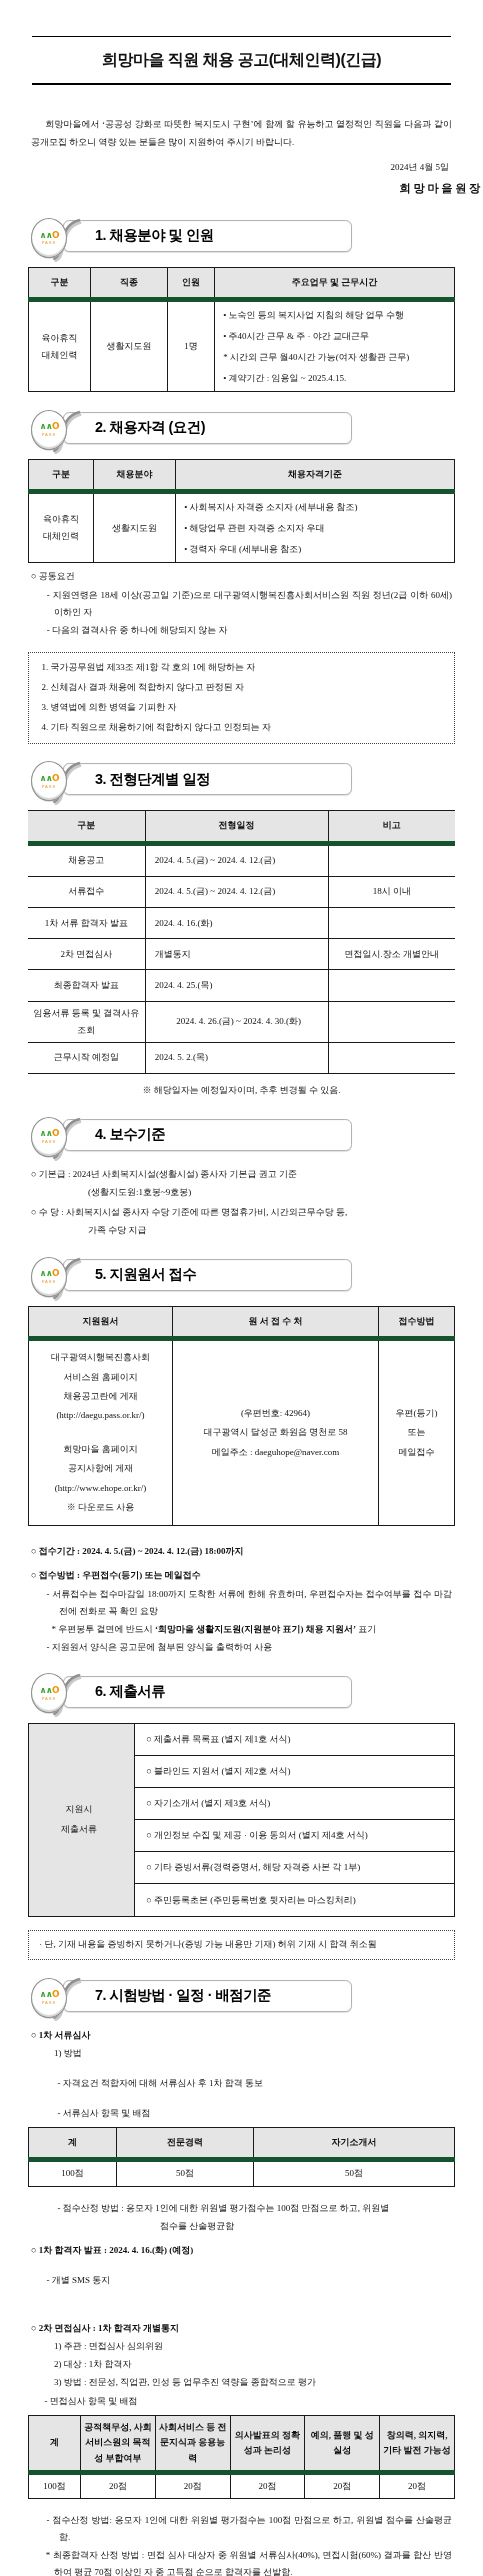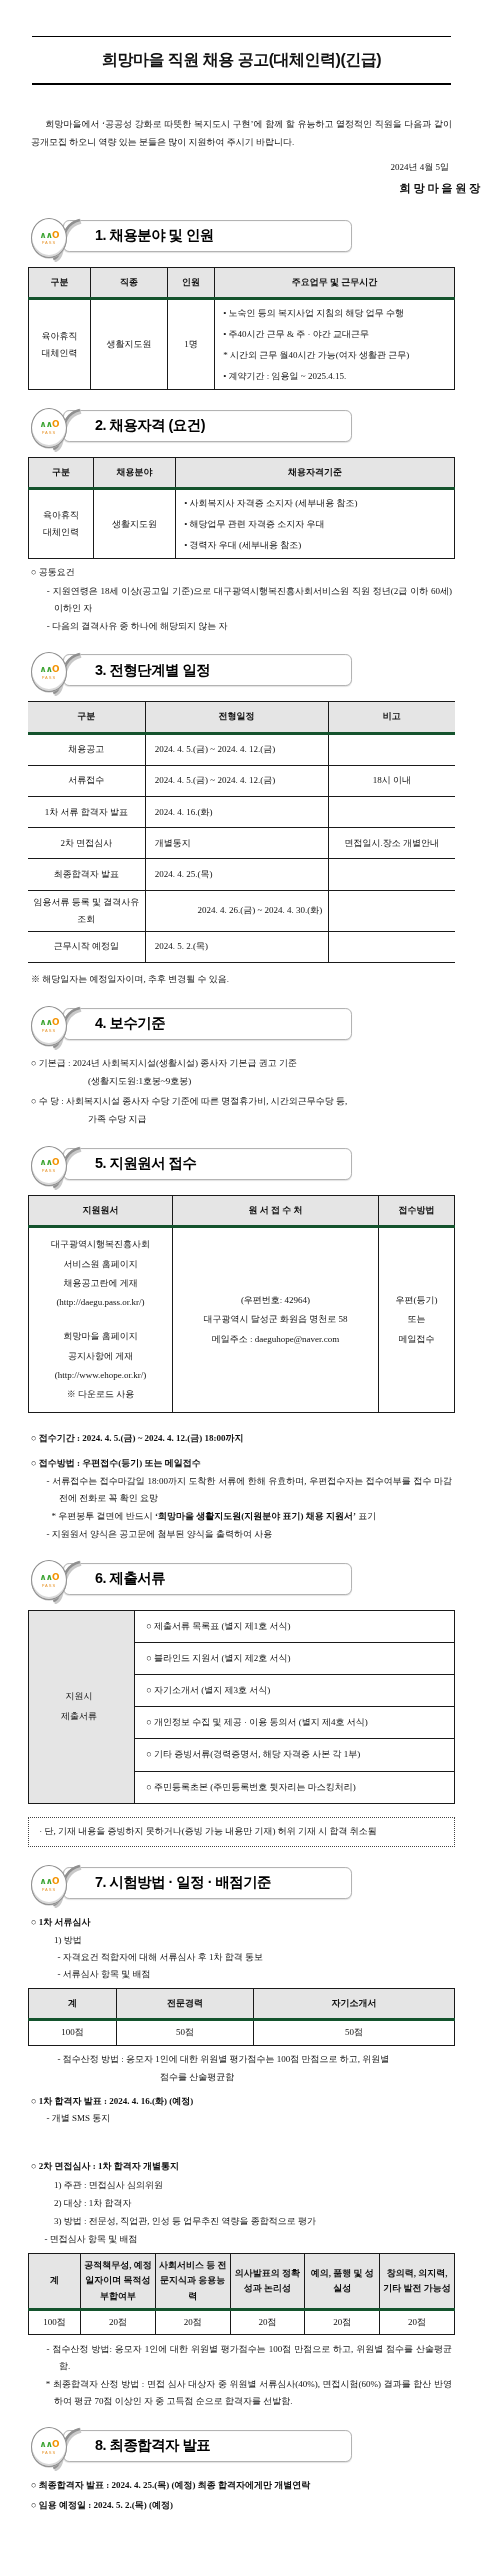--- a/index.html
+++ b/index.html
@@ -47,33 +47,33 @@
     font-size:14.4px;letter-spacing:-0.5px;color:#000;z-index:1;white-space:nowrap;
   }
   
   table.tbl{
     border-collapse:collapse;margin:5.2px 28px 0 28px;width:427px;
     font-size:9px;table-layout:fixed;
   }
   .tbl th,.tbl td{border:0.5px solid #1a1a1a;padding:3.1px 5.2px;text-align:center;vertical-align:middle;}
   .tbl th{background:#e5e5e5;font-weight:600;}
   .tbl{border-top:1.5px solid #000;border-bottom:1.5px solid #000;}
-  .tbl thead th{border-bottom:3px solid #14532d;height:23px;}
+  .tbl thead th{border-bottom:5px solid #14532d;height:23px;}
   .tbl td.duties{text-align:left;line-height:2.3;padding-left:8.2px;}
   .tbl.open th:first-child,.tbl.open td:first-child{border-left:none;}
   .tbl.open th:last-child,.tbl.open td:last-child{border-right:none;}
   .tbl.boxed{border:1px solid #000;}
-  .note-line{margin:8.2px 31px 0 31px;}
+  .note-line{margin:8.2px 31px 0 31px;text-align:center;}
   .dotted-box{
     border:1px dotted #444;margin:13.4px 28px 0 28px;padding:5.2px 12.4px;line-height:2.2;
   }
   .olist{margin:5.2px 31px 0 31px;}
   .olist .oitem{padding-left:15.5px;text-indent:-15.5px;margin-top:3.1px;text-align:justify;}
   .olist .dash{padding-left:28px;text-indent:-12.4px;margin-top:1px;text-align:justify;}
-  .olist .dash2{padding-left:39px;text-indent:-12.4px;margin-top:0;text-align:justify;}
+  .olist .dash2{padding-left:39px;text-indent:-12.4px;margin-top:13px;text-align:justify;}
   .olist .star{padding-left:33px;text-indent:-12.4px;margin-top:1px;text-align:justify;}
   .olist .cont{padding-left:39px;margin-top:1px;}
   .bold{font-weight:bold;}
   .cell-lines div{line-height:2.15;}
   .gap-top{margin-top:14.4px;}
   .t3 td{height:24px;}
   .t6 td{height:25px;text-align:left;padding-left:11.3px;}
   .t6 td.lbl{background:#e5e5e5;text-align:center;padding-left:0;line-height:2.2;}
   .sec7-table{margin-left:67px;width:361px;}
   .sec7-table2{margin-left:49px;width:392px;font-size:8.5px;}
@@ -177,20 +177,26 @@
       </tr>
     </tbody>
   </table>
 
   <div class="olist">
     <div class="oitem">○ 공통요건</div>
     <div class="dash" style="padding-left:23px;text-indent:-7.2px;">- 지원연령은 18세 이상(공고일 기준)으로 대구광역시행복진흥사회서비스원 직원 정년(2급 이하 60세) 이하인 자</div>
     <div class="dash" style="padding-left:23px;text-indent:-7.2px;">- 다음의 결격사유 중 하나에 해당되지 않는 자</div>
   </div>
 
+  <div class="dotted-box">
+    <div>1. 국가공무원법 제33조 제1항 각 호의 1에 해당하는 자</div>
+    <div>2. 신체검사 결과 채용에 적합하지 않다고 판정된 자</div>
+    <div>3. 병역법에 의한 병역을 기피한 자</div>
+    <div>4. 기타 직원으로 채용하기에 적합하지 않다고 인정되는 자</div>
+  </div>
 
   <div class="sec-head gap-top">
     <svg class="swoosh" width="33" height="47" viewBox="0 0 64 92">
       <path d="M10,88 C34,82 16,22 62,12" fill="none" stroke="#c9c9c9" stroke-width="10"></path>
       <path d="M8,86 C32,80 14,20 60,10" fill="none" stroke="#8f8f8f" stroke-width="5"></path>
     </svg>
     <div class="badge">
       <span class="badge-top"><span>∧∧</span><span class="o">O</span></span>
       <span class="badge-sub">PASS</span>
     </div>
@@ -231,21 +237,21 @@
         <td style="text-align:left;padding-left:9.3px;">개별통지</td>
         <td>면접일시.장소 개별안내</td>
       </tr>
       <tr>
         <td>최종합격자 발표</td>
         <td style="text-align:left;padding-left:9.3px;">2024. 4. 25.(목)</td>
         <td></td>
       </tr>
       <tr>
         <td>임용서류 등록 및 결격사유 조회</td>
-        <td style="text-align:right;padding-left:9.3px;">2024. 4. 26.(금) ~ 2024. 4. 30.(화)</td>
+        <td style="text-align:center;padding-left:9.3px;">2024. 4. 26.(금) ~ 2024. 4. 30.(화)</td>
         <td></td>
       </tr>
       <tr>
         <td>근무시작 예정일</td>
         <td style="text-align:left;padding-left:9.3px;">2024. 5. 2.(목)</td>
         <td></td>
       </tr>
     </tbody>
   </table>
 
@@ -437,21 +443,21 @@
         <col style="width:52px">
         <col>
         <col>
         <col>
         <col>
         <col>
       </colgroup>
     <thead>
       <tr>
         <th>계</th>
-        <th>공적책무성, 예정일자이며 목적성 부합여부</th>
+        <th>공적책무성, 사회서비스원의 목적성 부합여부</th>
         <th>사회서비스 등 전문지식과 응용능력</th>
         <th>의사발표의 정확성과 논리성</th>
         <th>예의, 품행 및 성실성</th>
         <th>창의력, 의지력, 기타 발전 가능성</th>
       </tr>
     </thead>
     <tbody>
       <tr>
         <td>100점</td>
         <td>20점</td>

